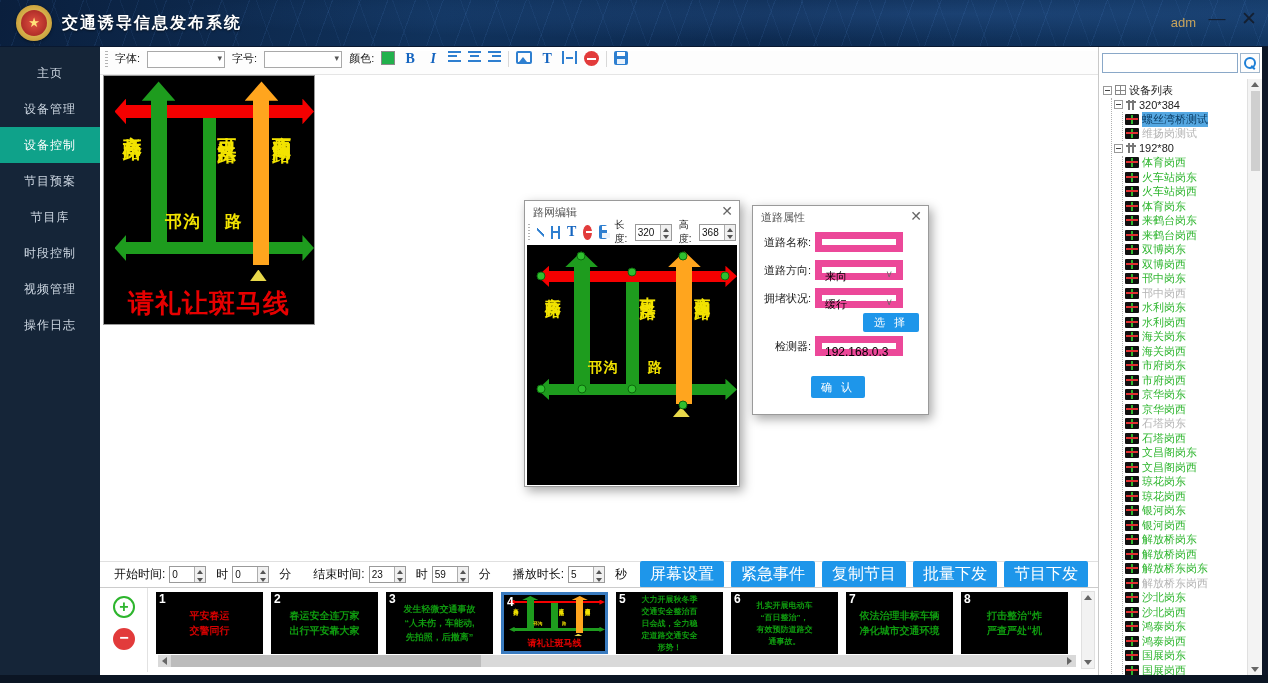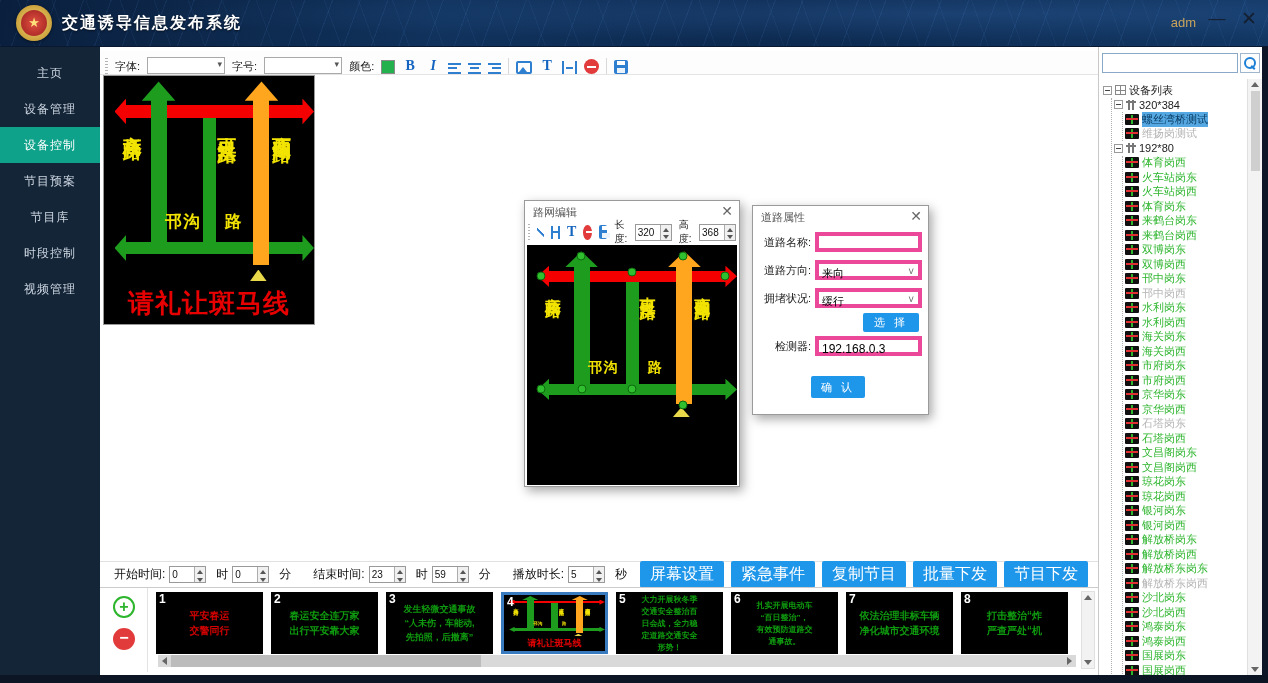--- a/index.html
+++ b/index.html
@@ -20,21 +20,21 @@
 .winbtn{position:absolute;top:8px;width:22px;height:22px;color:#141f30;font-size:17px;line-height:22px;text-align:center;cursor:pointer}
 .win-min{right:40px}.win-close{right:8px;font-size:19px}
 
 
 .sidebar{position:absolute;left:0;top:47px;width:100px;height:628px;background:#152538;padding-top:8px}
 .side-item{height:36px;line-height:36px;text-align:center;color:#cdd7e2;font-size:12px;cursor:pointer;letter-spacing:1px}
 .side-item.active{background:#0fa28a;color:#fff}
 
 
 .main{position:absolute;left:100px;top:47px;width:998px;height:628px;background:#fff}
-.toolbar{position:absolute;left:0;top:4px;width:998px;height:24px;display:flex;align-items:flex-end;gap:7px;padding-left:5px;border-bottom:1px solid #e5e5e5;background:#fdfdfd}
+.toolbar{position:absolute;left:0;top:4px;width:998px;height:24px;display:flex;align-items:flex-start;gap:7px;padding-left:5px;border-bottom:1px solid #e5e5e5;background:#fdfdfd}
 .grip{width:3px;height:16px;background-image:repeating-linear-gradient(to bottom,#b4b4b4 0 1px,transparent 1px 3px)}
 .tb-label{font-size:11px;color:#222}
 .tb-select{width:78px;height:17px;border:1px solid #a9a9a9;background:#fff;position:relative;font-size:11px}
 .tb-select::after{content:"▾";position:absolute;right:2px;top:1px;color:#555;font-size:9px}
 .swatch{width:14px;height:14px;background:#22b14c;border:1px solid #8a8a8a}
 .tb-ico{font-size:14px;color:#1565c0;font-weight:bold;width:16px;text-align:center;font-family:"Liberation Serif",serif}
 .tb-ico.it{font-style:italic}
 .al{width:13px;height:11px;background-repeat:no-repeat}
 .al-left{background-image:linear-gradient(#2e7fd0,#2e7fd0),linear-gradient(#2e7fd0,#2e7fd0),linear-gradient(#2e7fd0,#2e7fd0);background-size:100% 2px,70% 2px,100% 2px;background-position:0 0,0 4px,0 9px}
 .al-center{background-image:linear-gradient(#2e7fd0,#2e7fd0),linear-gradient(#2e7fd0,#2e7fd0),linear-gradient(#2e7fd0,#2e7fd0);background-size:100% 2px,70% 2px,100% 2px;background-position:0 0,50% 4px,0 9px}
@@ -91,21 +91,21 @@
 .spin .btns{width:11px;display:flex;flex-direction:column;border-left:1px solid #adadad}
 .spin .btns i{flex:1;position:relative;background:#f0f0f0}
 .spin .btns i::after{content:"";position:absolute;left:2px;top:3px;border-left:3px solid transparent;border-right:3px solid transparent}
 .spin .btns i.up::after{border-bottom:4px solid #555}
 .spin .btns i.dn::after{border-top:4px solid #555}
 .dlg1-canvas{position:absolute;left:2px;top:44px;width:210px;height:240px;background:#000}
 .dlg1-canvas .rm{left:0;top:2px;width:100%;height:178px;font-size:16px}
 .dlg2{left:652px;top:158px;width:177px;height:210px;font-size:11px}
 .frow{position:absolute;left:0;width:100%;display:flex;align-items:center}
 .flabel{width:62px;text-align:right;padding-right:4px;color:#222;font-size:11px}
-.fctrl{width:107px;height:20px;border:4px solid #ec4899;background:#fff;font-size:11px;padding:2px 3px;position:relative}
+.fctrl{width:88px;height:20px;border:7px solid #ec4899;background:#fff;font-size:11px;padding:2px 3px;position:relative}
 .fctrl.select::after{content:"˅";position:absolute;right:4px;top:2px;color:#666;font-size:10px}
 .btn-blue{background:#1e96ea;color:#fff;border:none;border-radius:2px;font-size:11px;text-align:center;cursor:pointer;font-family:inherit}
 .btn-select{position:absolute;left:110px;top:107px;width:56px;height:19px;line-height:19px;letter-spacing:3px}
 .btn-confirm{position:absolute;left:58px;top:170px;width:54px;height:22px;line-height:22px;letter-spacing:3px}
 .det-val{font-size:12px}
 
 
 .playbar{position:absolute;left:0;top:514px;width:998px;height:26px;display:flex;align-items:center;font-size:12px;gap:4px;padding-left:8px;border-top:1px solid #e0e0e0;background:#fff}
 .pb-label{color:#111;margin-left:6px}
 .playbtns{margin-left:auto;margin-right:10px;display:flex;gap:7px}
@@ -174,20 +174,21 @@
 </div>
 
 <div class="sidebar">
     <div class="side-item">主页</div>
     <div class="side-item">设备管理</div>
     <div class="side-item active">设备控制</div>
     <div class="side-item">节目预案</div>
     <div class="side-item">节目库</div>
     <div class="side-item">时段控制</div>
     <div class="side-item">视频管理</div>
+    <div class="side-item">操作日志</div>
   </div>
 
 <div class="main">
 
   <div class="toolbar">
     <span class="grip"></span>
     <span class="tb-label">字体:</span>
     <span class="tb-select"></span>
     <span class="tb-label">字号:</span>
     <span class="tb-select"></span>

